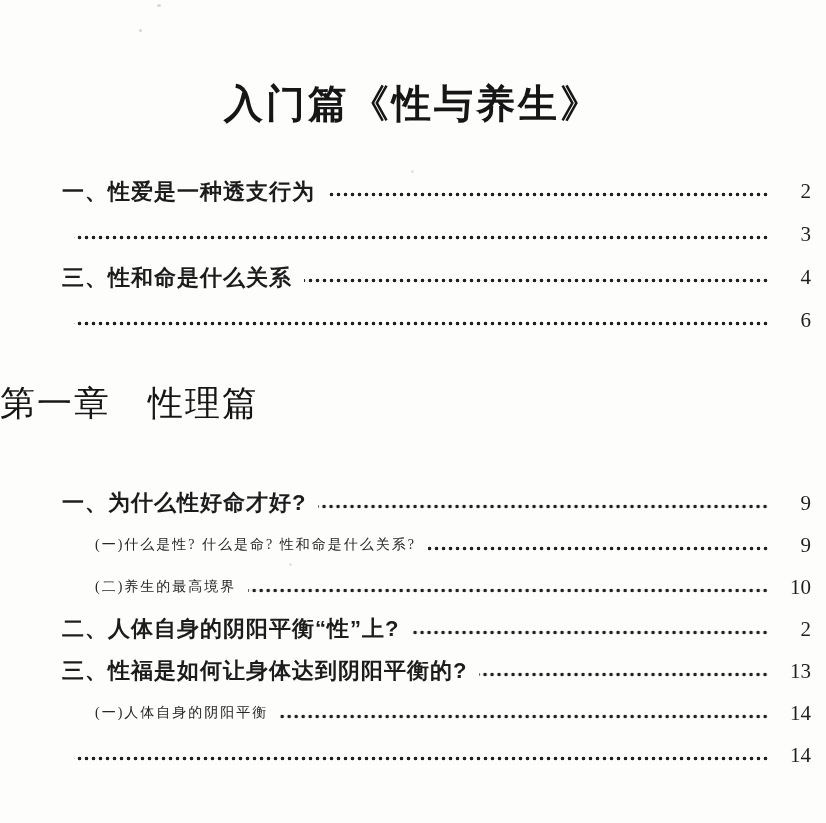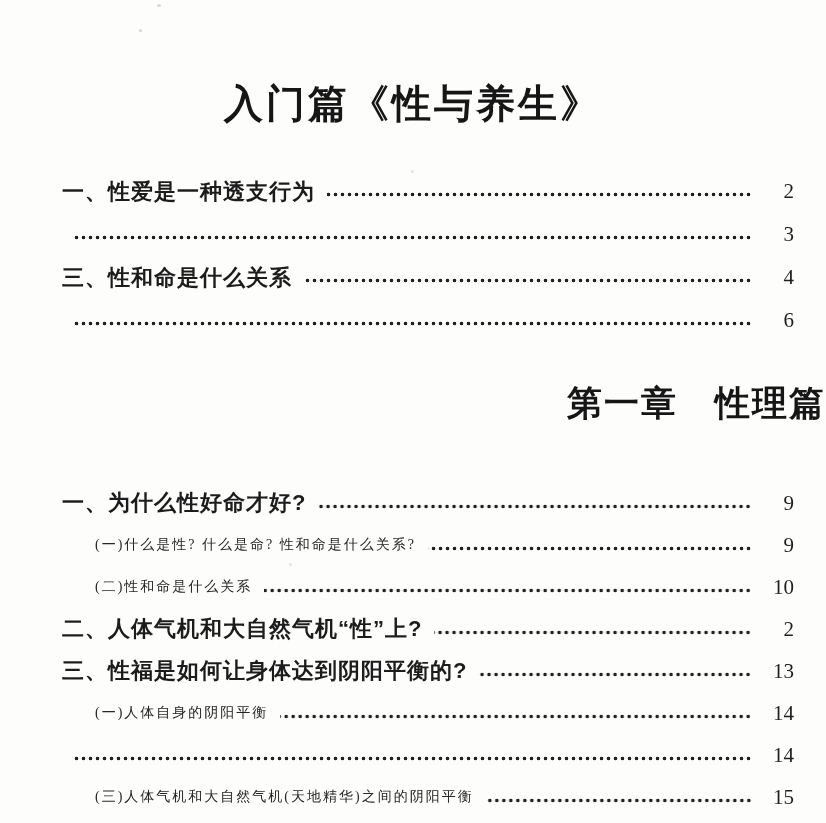--- a/index.html
+++ b/index.html
@@ -23,29 +23,29 @@
     font-size: 39px;
     line-height: 52px;
     font-weight: 900;
     letter-spacing: 3px;
     color: #161616;
     font-family: Liberation Serif, serif;
   }
   .chapter-title {
     margin: 0;
     margin-top: 36px;
-    text-align: right;
+    text-align: left;
     font-size: 35px;
     line-height: 50px;
-    font-weight: 700;
+    font-weight: 400;
     letter-spacing: 2px;
     color: #161616;
   }
   .toc-list {
-    padding: 0 32px 0 62px;
+    padding: 0 15px 0 62px;
   }
   .toc-list.first {
     margin-top: 40px;
   }
   .toc-list.second {
     margin-top: 54px;
   }
   .toc-row {
     display: flex;
     align-items: center;
@@ -136,43 +136,38 @@
         <span class="label">一、为什么性好命才好?</span>
         <span class="leader"></span>
         <span class="page-num">9</span>
       </div>
       <div class="toc-row sub">
         <span class="label">(一)什么是性? 什么是命? 性和命是什么关系?</span>
         <span class="leader"></span>
         <span class="page-num">9</span>
       </div>
       <div class="toc-row sub">
-        <span class="label">(二)性和命是什么关系</span>
+        <span class="label">(二)养生的最高境界</span>
         <span class="leader"></span>
         <span class="page-num">10</span>
       </div>
       <div class="toc-row">
-        <span class="label">二、人体气机和大自然气机“性”上?</span>
+        <span class="label">二、人体自身的阴阳平衡“性”上?</span>
         <span class="leader"></span>
         <span class="page-num">2</span>
       </div>
       <div class="toc-row">
         <span class="label">三、性福是如何让身体达到阴阳平衡的?</span>
         <span class="leader"></span>
         <span class="page-num">13</span>
       </div>
       <div class="toc-row sub">
         <span class="label">(一)人体自身的阴阳平衡</span>
         <span class="leader"></span>
         <span class="page-num">14</span>
       </div>
       <div class="toc-row sub">
         <span class="leader"></span>
         <span class="page-num">14</span>
       </div>
-      <div class="toc-row sub">
-        <span class="label">(三)人体气机和大自然气机(天地精华)之间的阴阳平衡</span>
-        <span class="leader"></span>
-        <span class="page-num">15</span>
-      </div>
     </div>
 
 </div>
 
 </body></html>

